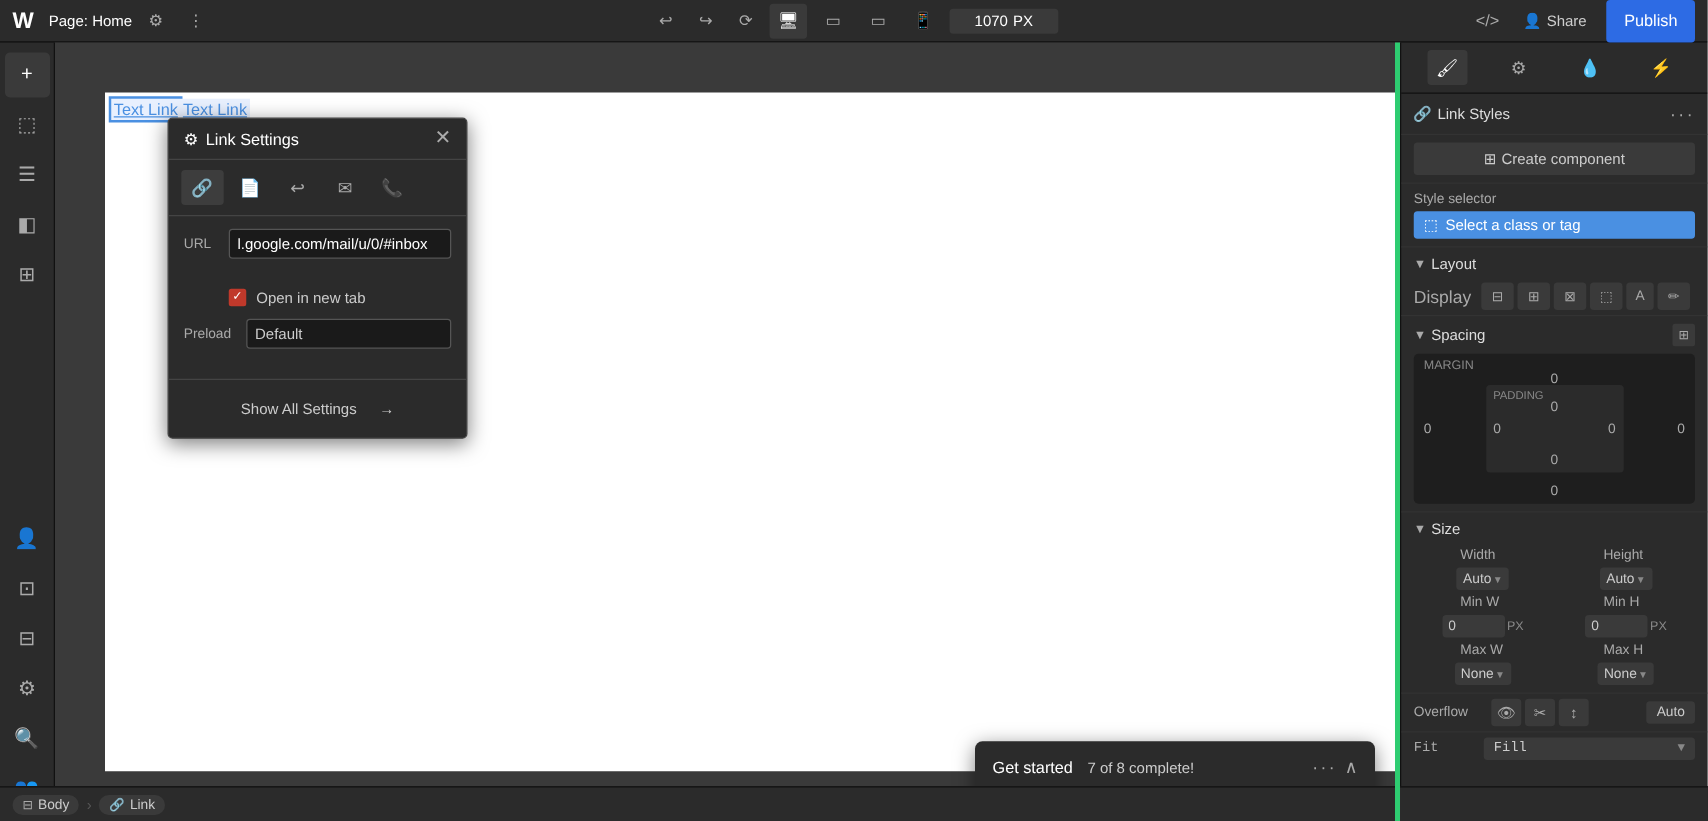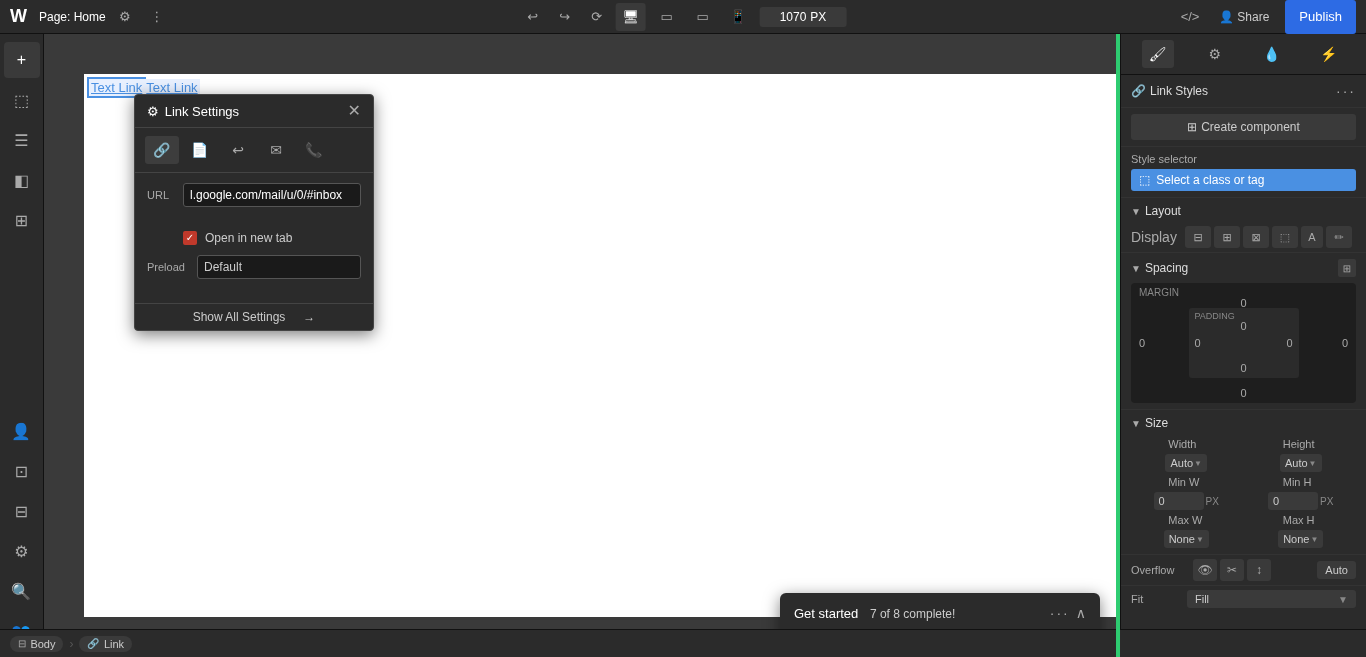--- a/index.html
+++ b/index.html
@@ -64,21 +64,21 @@
 
     .checkbox-row { display: flex; align-items: center; gap: 8px; margin-left: 36px; margin-bottom: 10px; }
     .checkbox-custom { width: 14px; height: 14px; background: #c0392b; border: 2px solid #c0392b; border-radius: 2px; display: flex; align-items: center; justify-content: center; cursor: pointer; flex-shrink: 0; }
     .checkbox-custom .check { color: #fff; font-size: 10px; line-height: 1; }
     .checkbox-label { color: #ccc; font-size: 12px; cursor: pointer; }
 
     .preload-row { display: flex; align-items: center; gap: 8px; margin-bottom: 12px; }
     .preload-label { color: #aaa; font-size: 11px; width: 42px; flex-shrink: 0; }
     .preload-select { flex: 1; background: #1a1a1a; border: 1px solid #555; border-radius: 3px; color: #ccc; padding: 4px 6px; font-size: 12px; appearance: none; cursor: pointer; }
 
-    .show-all-btn { width: 100%; text-align: center; padding: 6px; border-top: 1px solid #444; margin-top: 2px; color: #ccc; font-size: 12px; cursor: pointer; display: flex; align-items: center; justify-content: center; gap: 18px; }
+    .show-all-btn { width: 100%; text-align: center; padding: 16px; border-top: 1px solid #444; margin-top: 2px; color: #ccc; font-size: 12px; cursor: pointer; display: flex; align-items: center; justify-content: center; gap: 18px; }
 
     
     .get-started-toast {
       position: absolute;
       bottom: 10px;
       right: 20px;
       width: 320px;
       background: #2b2b2b;
       border-radius: 6px;
       padding: 12px 14px;
@@ -159,21 +159,21 @@
     .size-dropdown-arrow { color: #888; font-size: 8px; }
 
     
     .overflow-row { padding: 4px 10px; display: flex; align-items: center; gap: 6px; border-top: 1px solid #333; }
     .overflow-label { color: #aaa; font-size: 11px; width: 56px; }
     .overflow-icons { display: flex; gap: 3px; }
     .overflow-icon { width: 24px; height: 22px; display: flex; align-items: center; justify-content: center; background: #3a3a3a; border-radius: 3px; cursor: pointer; color: #aaa; font-size: 12px; }
     .overflow-auto-btn { margin-left: auto; background: #3a3a3a; color: #ccc; padding: 3px 8px; border-radius: 3px; font-size: 11px; cursor: pointer; }
 
     
-    .fit-row { padding: 4px 10px; display: flex; align-items: center; border-top: 1px solid #333; }
+    .fit-row { padding: 4px 10px; display: flex; align-items: center; border-top: 1px solid #333; font-family: Liberation Mono, monospace; }
     .fit-label { color: #aaa; font-size: 11px; width: 56px; }
     .fit-dropdown { flex: 1; display: flex; align-items: center; justify-content: space-between; background: #3a3a3a; padding: 3px 8px; border-radius: 3px; cursor: pointer; }
     .fit-text { color: #ccc; font-size: 11px; }
     .fit-arrow { color: #888; font-size: 10px; }
 
     
     .bottom-bar { height: 28px; background: #2b2b2b; border-top: 1px solid #111; display: flex; align-items: center; padding: 0 10px; gap: 6px; position: fixed; bottom: 0; left: 0; right: 0; }
     .breadcrumb-item { display: flex; align-items: center; gap: 4px; background: #3a3a3a; padding: 2px 8px; border-radius: 12px; font-size: 11px; color: #ccc; cursor: pointer; }
     .breadcrumb-icon { font-size: 10px; color: #aaa; }
     .breadcrumb-sep { color: #555; font-size: 12px; }

